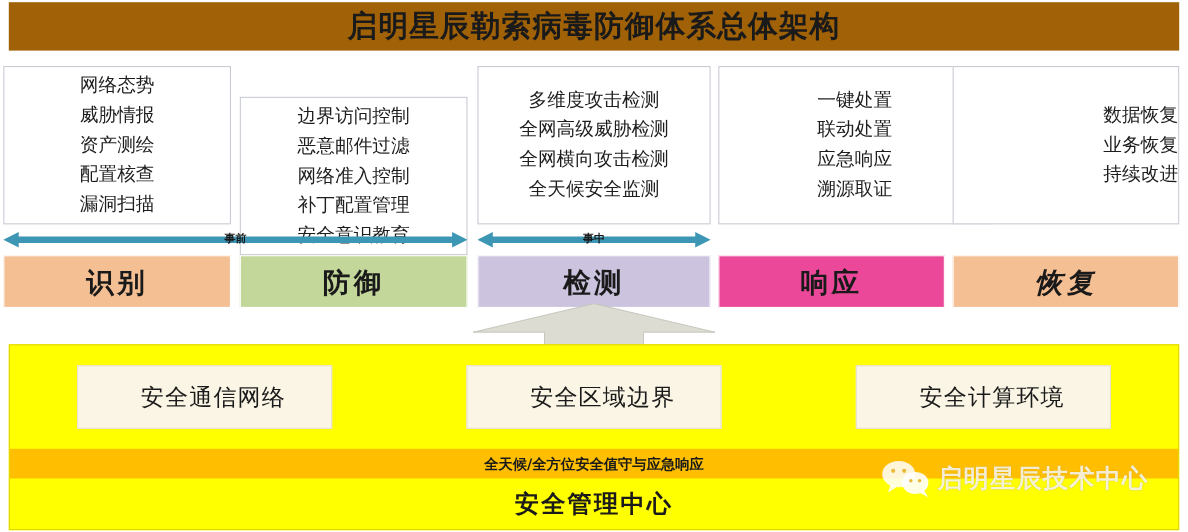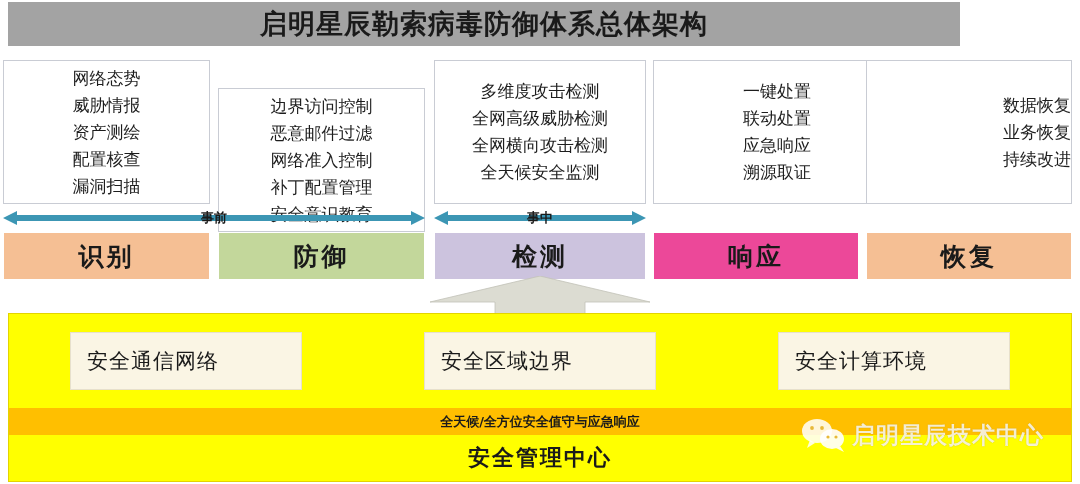--- a/index.html
+++ b/index.html
@@ -15,22 +15,22 @@
   #stage {
     position: relative;
     width: 1080px; height: 484px;
     background: #ffffff;
   }
 
   
   .title-bar {
     position: absolute;
     left: 8px; top: 2px;
-    width: 952px; height: 44px;
-    background: #a3a3a3;
+    width: 1064px; height: 44px;
+    background: #a16207;
     display: flex; align-items: center; justify-content: center;
   }
   .title-text {
     font-size: 27px;
     font-weight: bold;
     color: #1a1a1a;
     letter-spacing: 1px;
     white-space: nowrap;
   }
 
@@ -59,21 +59,21 @@
   .arrow-wrap {
     position: absolute;
     top: 209px;
     height: 18px;
   }
   .arrow-svg { display: block; width: 100%; height: 18px; }
   .arrow-label {
     position: absolute;
     left: 0; right: 0; top: 1px;
     text-align: center;
-    font-size: 13px;
+    font-size: 10px;
     color: #1a1a1a;
     line-height: 16px;
     font-weight: bold;
     pointer-events: none;
   }
 
   
   .phase-bar {
     position: absolute;
     top: 232px;
@@ -112,21 +112,21 @@
     width: 100%;
     display: flex;
     justify-content: space-around;
     align-items: center;
   }
   .plat-box {
     width: 232px; height: 58px;
     background: #faf5e4;
     border: 1px solid #e7e0cc;
     box-sizing: border-box;
-    display: flex; align-items: center;  padding-left: 16px;
+    display: flex; align-items: center; justify-content: center; padding-left: 16px;
   }
   .plat-box .plat-text {
     font-size: 21px;
     color: #1a1a1a;
     letter-spacing: 1px;
   }
   .duty-band {
     position: absolute;
     left: 0; top: 94px;
     width: 100%; height: 27px;
@@ -232,21 +232,21 @@
   </div>
   <div class="phase-bar" style="left:218px; width:207px; background:#C3D79B;">
     <span class="phase-text">防御</span>
   </div>
   <div class="phase-bar" style="left:434px; width:212px; background:#CCC3DE;">
     <span class="phase-text">检测</span>
   </div>
   <div class="phase-bar" style="left:653px; width:206px; background:#ec4899;">
     <span class="phase-text">响应</span>
   </div>
-  <div class="phase-bar" style="left:866px; width:206px; background:#F5BF94;">
+  <div class="phase-bar" style="left:866px; width:206px; background:#F5BF94;font-style:italic;">
     <span class="phase-text">恢复</span>
   </div>
 
   <div class="connector">
     <svg width="220" height="42" viewBox="0 0 220 42">
       <polygon points="110,0 220,26 155,26 155,42 65,42 65,26 0,26" fill="#DCDCD2" stroke="#c2c2b8" stroke-width="0.8"></polygon>
     </svg>
   </div>
 
   <div class="platform">

